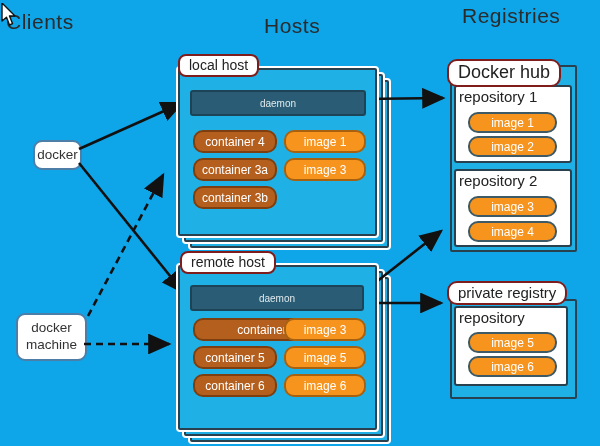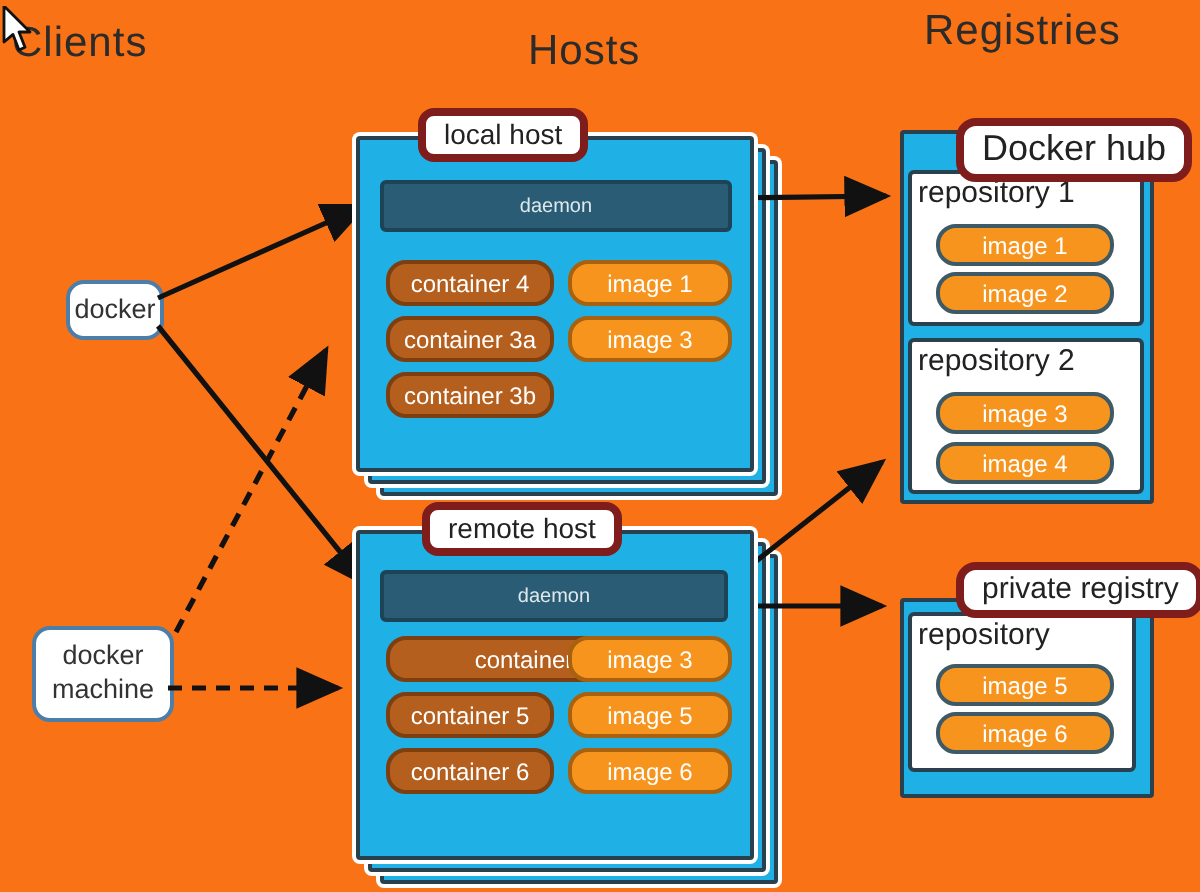--- a/index.html
+++ b/index.html
@@ -1,31 +1,31 @@
 <!DOCTYPE html>
 <html><head>
 <meta charset="utf-8">
 <style>
   html,body{margin:0;padding:0;background:#fff;}
   .canvas{
-    position:relative;width:600px;height:446px;background:#f97316;overflow:hidden;
+    position:relative;width:600px;height:446px;background:#0ea5e9;overflow:hidden;
     font-family:"Liberation Sans", sans-serif;
   }
   .hdr{position:absolute;font-size:21px;color:#2b2b2b;letter-spacing:.5px;}
   
   .client-box{
     position:absolute;background:#fff;border:2px solid #4d7ea8;border-radius:9px;
     display:flex;align-items:center;justify-content:center;text-align:center;
     font-size:13.5px;color:#333;line-height:1.25;
   }
   
   .layer{position:absolute;background:#1fb0e6;border:2px solid #29414f;border-radius:2px;box-shadow:0 0 0 2px #fff;}
   .host-label,.reg-label{
-    position:absolute;background:#fff;border:4px solid #7f1d1d;border-radius:8px;
-    font-size:14px;color:#222;padding:1px 9px 2px 9px;white-space:nowrap;z-index:6;margin-left:31px;
+    position:absolute;background:#fff;border:2px solid #7f1d1d;border-radius:8px;
+    font-size:14px;color:#222;padding:1px 9px 2px 9px;white-space:nowrap;z-index:6;
   }
   .daemon{
     position:absolute;background:#2a5d75;border:2px solid #1d4456;border-radius:3px;
     color:#dfe9ec;font-size:10px;display:flex;align-items:center;justify-content:center;z-index:5;
   }
   .pill{
     position:absolute;border-radius:10px;color:#fff;font-size:12px;
     display:flex;align-items:center;justify-content:center;z-index:5;white-space:nowrap;
   }
   .pill.container{background:#b45f1d;border:2px solid #7d3f10;}

